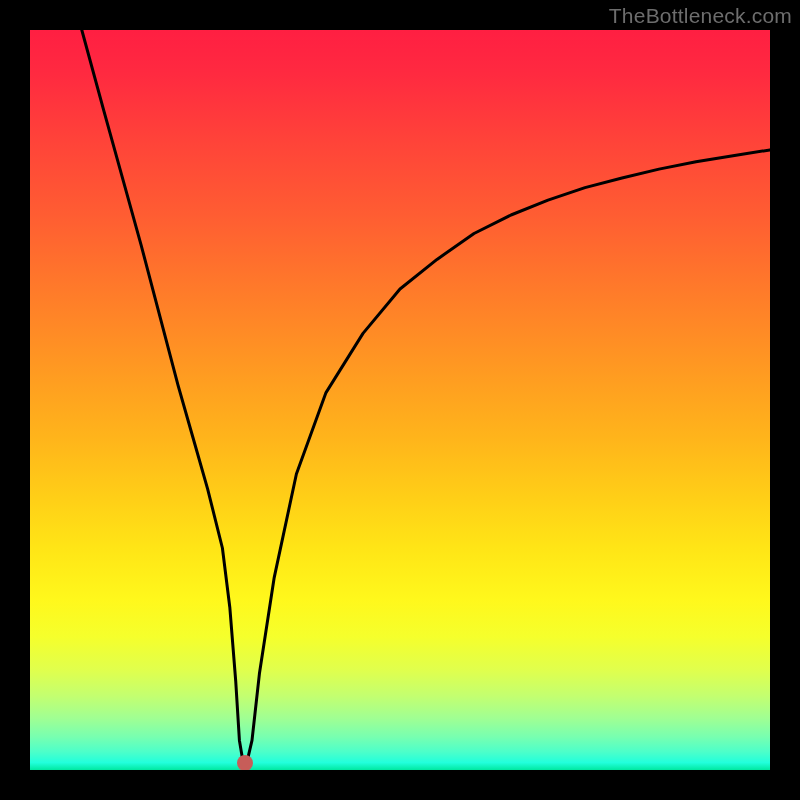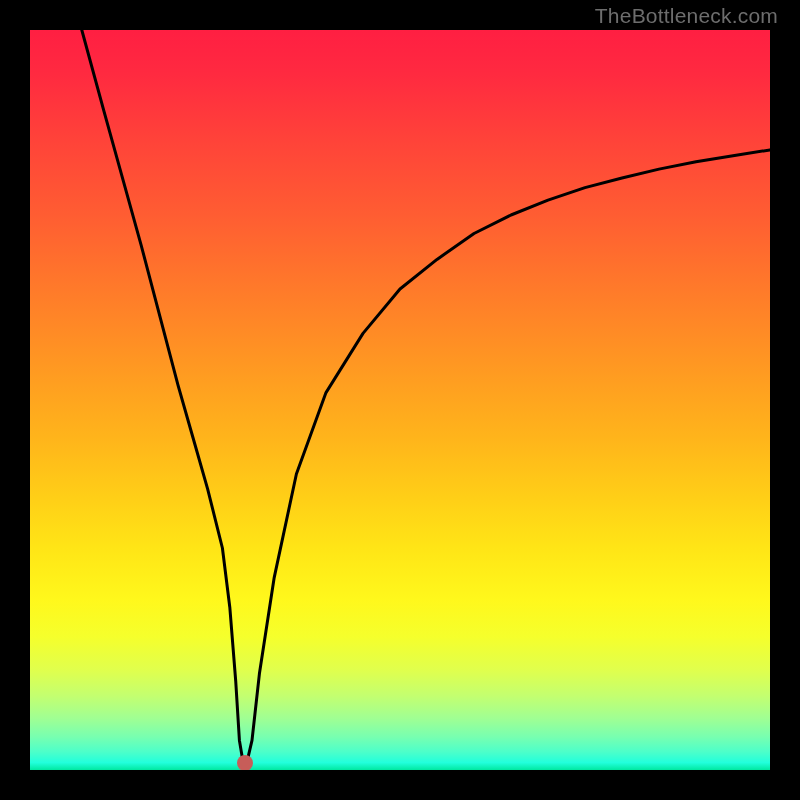--- a/index.html
+++ b/index.html
@@ -30,21 +30,21 @@
   .gradient {
     position: absolute;
     left: 0;
     top: 0;
     width: 100%;
     height: 100%;
   }
   .watermark {
     position: absolute;
     top: 4px;
-    right: 22px;
+    right: 8px;
     color: #6d6d6d;
     font-size: 21px;
     font-weight: 400;
     letter-spacing: 0.2px;
   }
   svg.curve {
     position: absolute;
     left: 0;
     top: 0;
     width: 100%;

